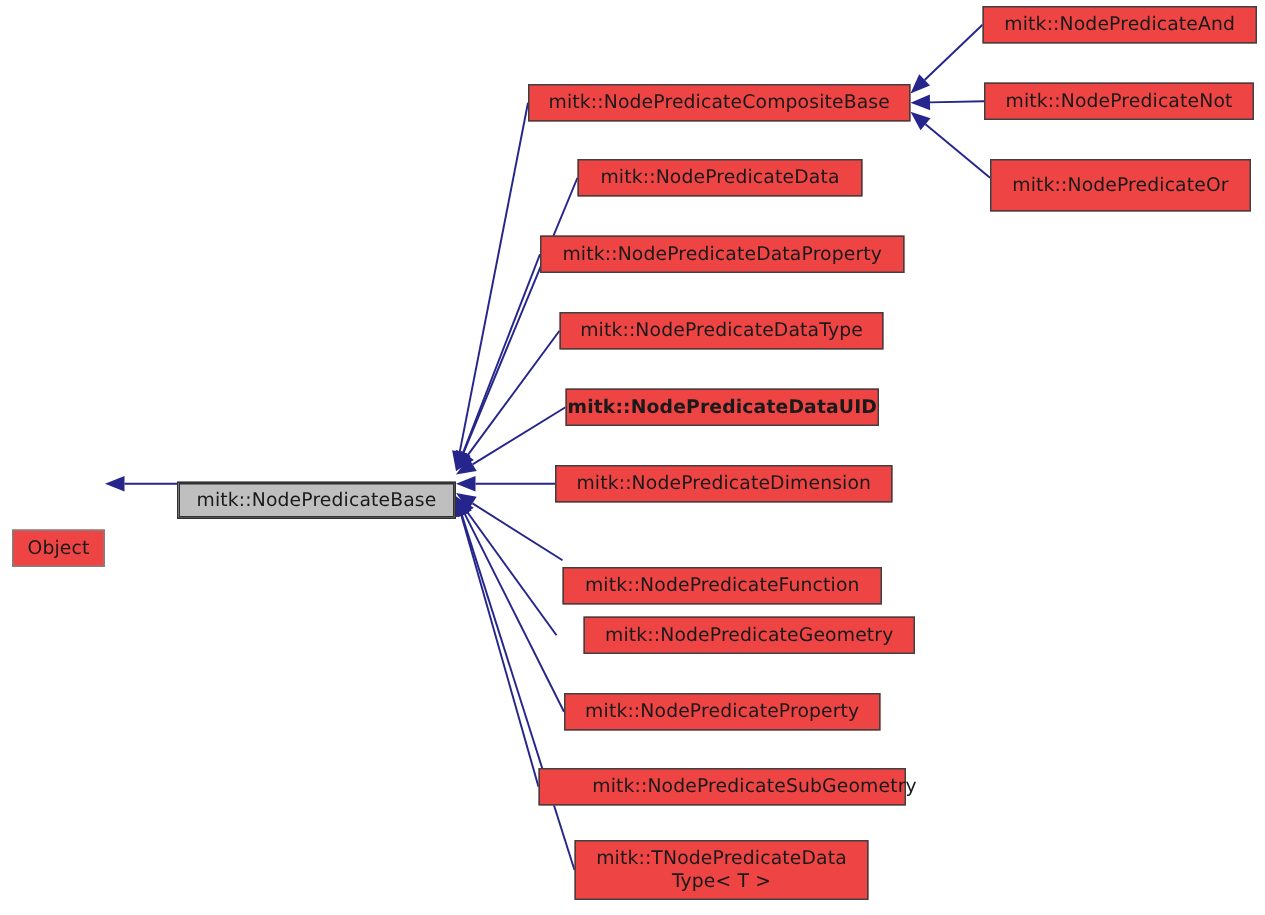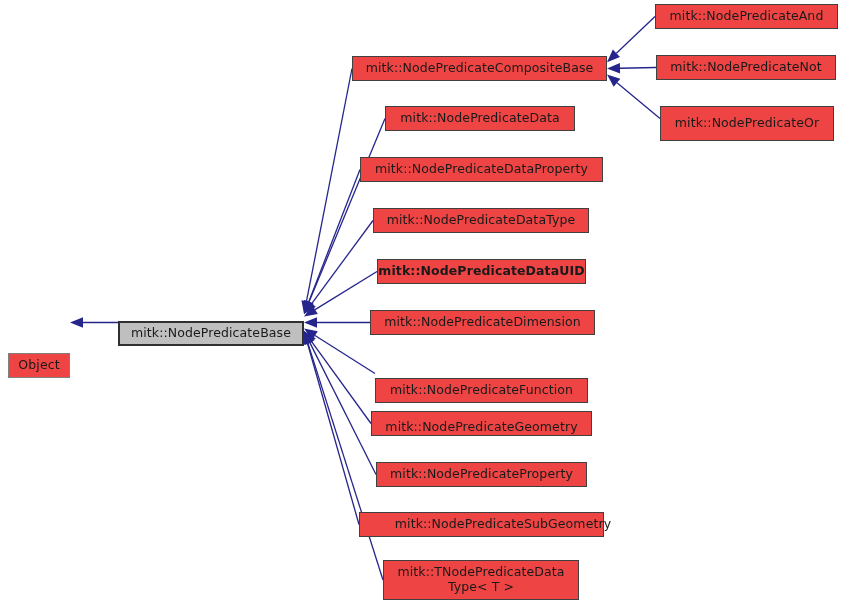--- a/index.html
+++ b/index.html
@@ -122,21 +122,21 @@
   <div id="nodes">
       <div class="node plain" style="left: 8px; top: 310px; width: 62px; height: 25px; margin-top: 43px;"><span class="node-label">Object</span></div>
       <div class="node root" style="left: 118px; top: 310px; width: 186px; height: 25px;"><span class="node-label">mitk::NodePredicateBase</span></div>
       <div class="node" style="left: 352px; top: 56px; width: 255px; height: 25px;"><span class="node-label">mitk::NodePredicateCompositeBase</span></div>
       <div class="node" style="left: 385px; top: 106px; width: 190px; height: 25px;"><span class="node-label">mitk::NodePredicateData</span></div>
       <div class="node" style="left: 360px; top: 157px; width: 243px; height: 25px;"><span class="node-label">mitk::NodePredicateDataProperty</span></div>
       <div class="node" style="left: 373px; top: 208px; width: 216px; height: 25px;"><span class="node-label">mitk::NodePredicateDataType</span></div>
       <div class="node" style="left: 377px; top: 259px; width: 209px; height: 25px; font-weight: bold;"><span class="node-label">mitk::NodePredicateDataUID</span></div>
       <div class="node" style="left: 370px; top: 310px; width: 225px; height: 25px;"><span class="node-label">mitk::NodePredicateDimension</span></div>
       <div class="node" style="left: 375px; top: 361px; width: 213px; height: 25px; margin-top: 17px;"><span class="node-label">mitk::NodePredicateFunction</span></div>
-      <div class="node" style="left: 371px; top: 411px; width: 221px; height: 25px; align-items: flex-end;"><span class="node-label">mitk::NodePredicateGeometry</span></div>
+      <div class="node" style="left: 389px; top: 411px; width: 221px; height: 25px;"><span class="node-label">mitk::NodePredicateGeometry</span></div>
       <div class="node" style="left: 376px; top: 462px; width: 211px; height: 25px;"><span class="node-label">mitk::NodePredicateProperty</span></div>
       <div class="node" style="left: 359px; top: 512px; width: 245px; height: 25px; padding-left: 43px;"><span class="node-label">mitk::NodePredicateSubGeometry</span></div>
       <div class="node" style="left: 383px; top: 560px; width: 196px; height: 40px;"><span class="node-label">mitk::TNodePredicateData
 Type&lt; T &gt;</span></div>
       <div class="node" style="left: 655px; top: 4px; width: 183px; height: 25px;"><span class="node-label">mitk::NodePredicateAnd</span></div>
       <div class="node" style="left: 656px; top: 55px; width: 180px; height: 25px;"><span class="node-label">mitk::NodePredicateNot</span></div>
       <div class="node" style="left: 660px; top: 106px; width: 174px; height: 35px;"><span class="node-label">mitk::NodePredicateOr</span></div>
     </div>
 </div>
 

